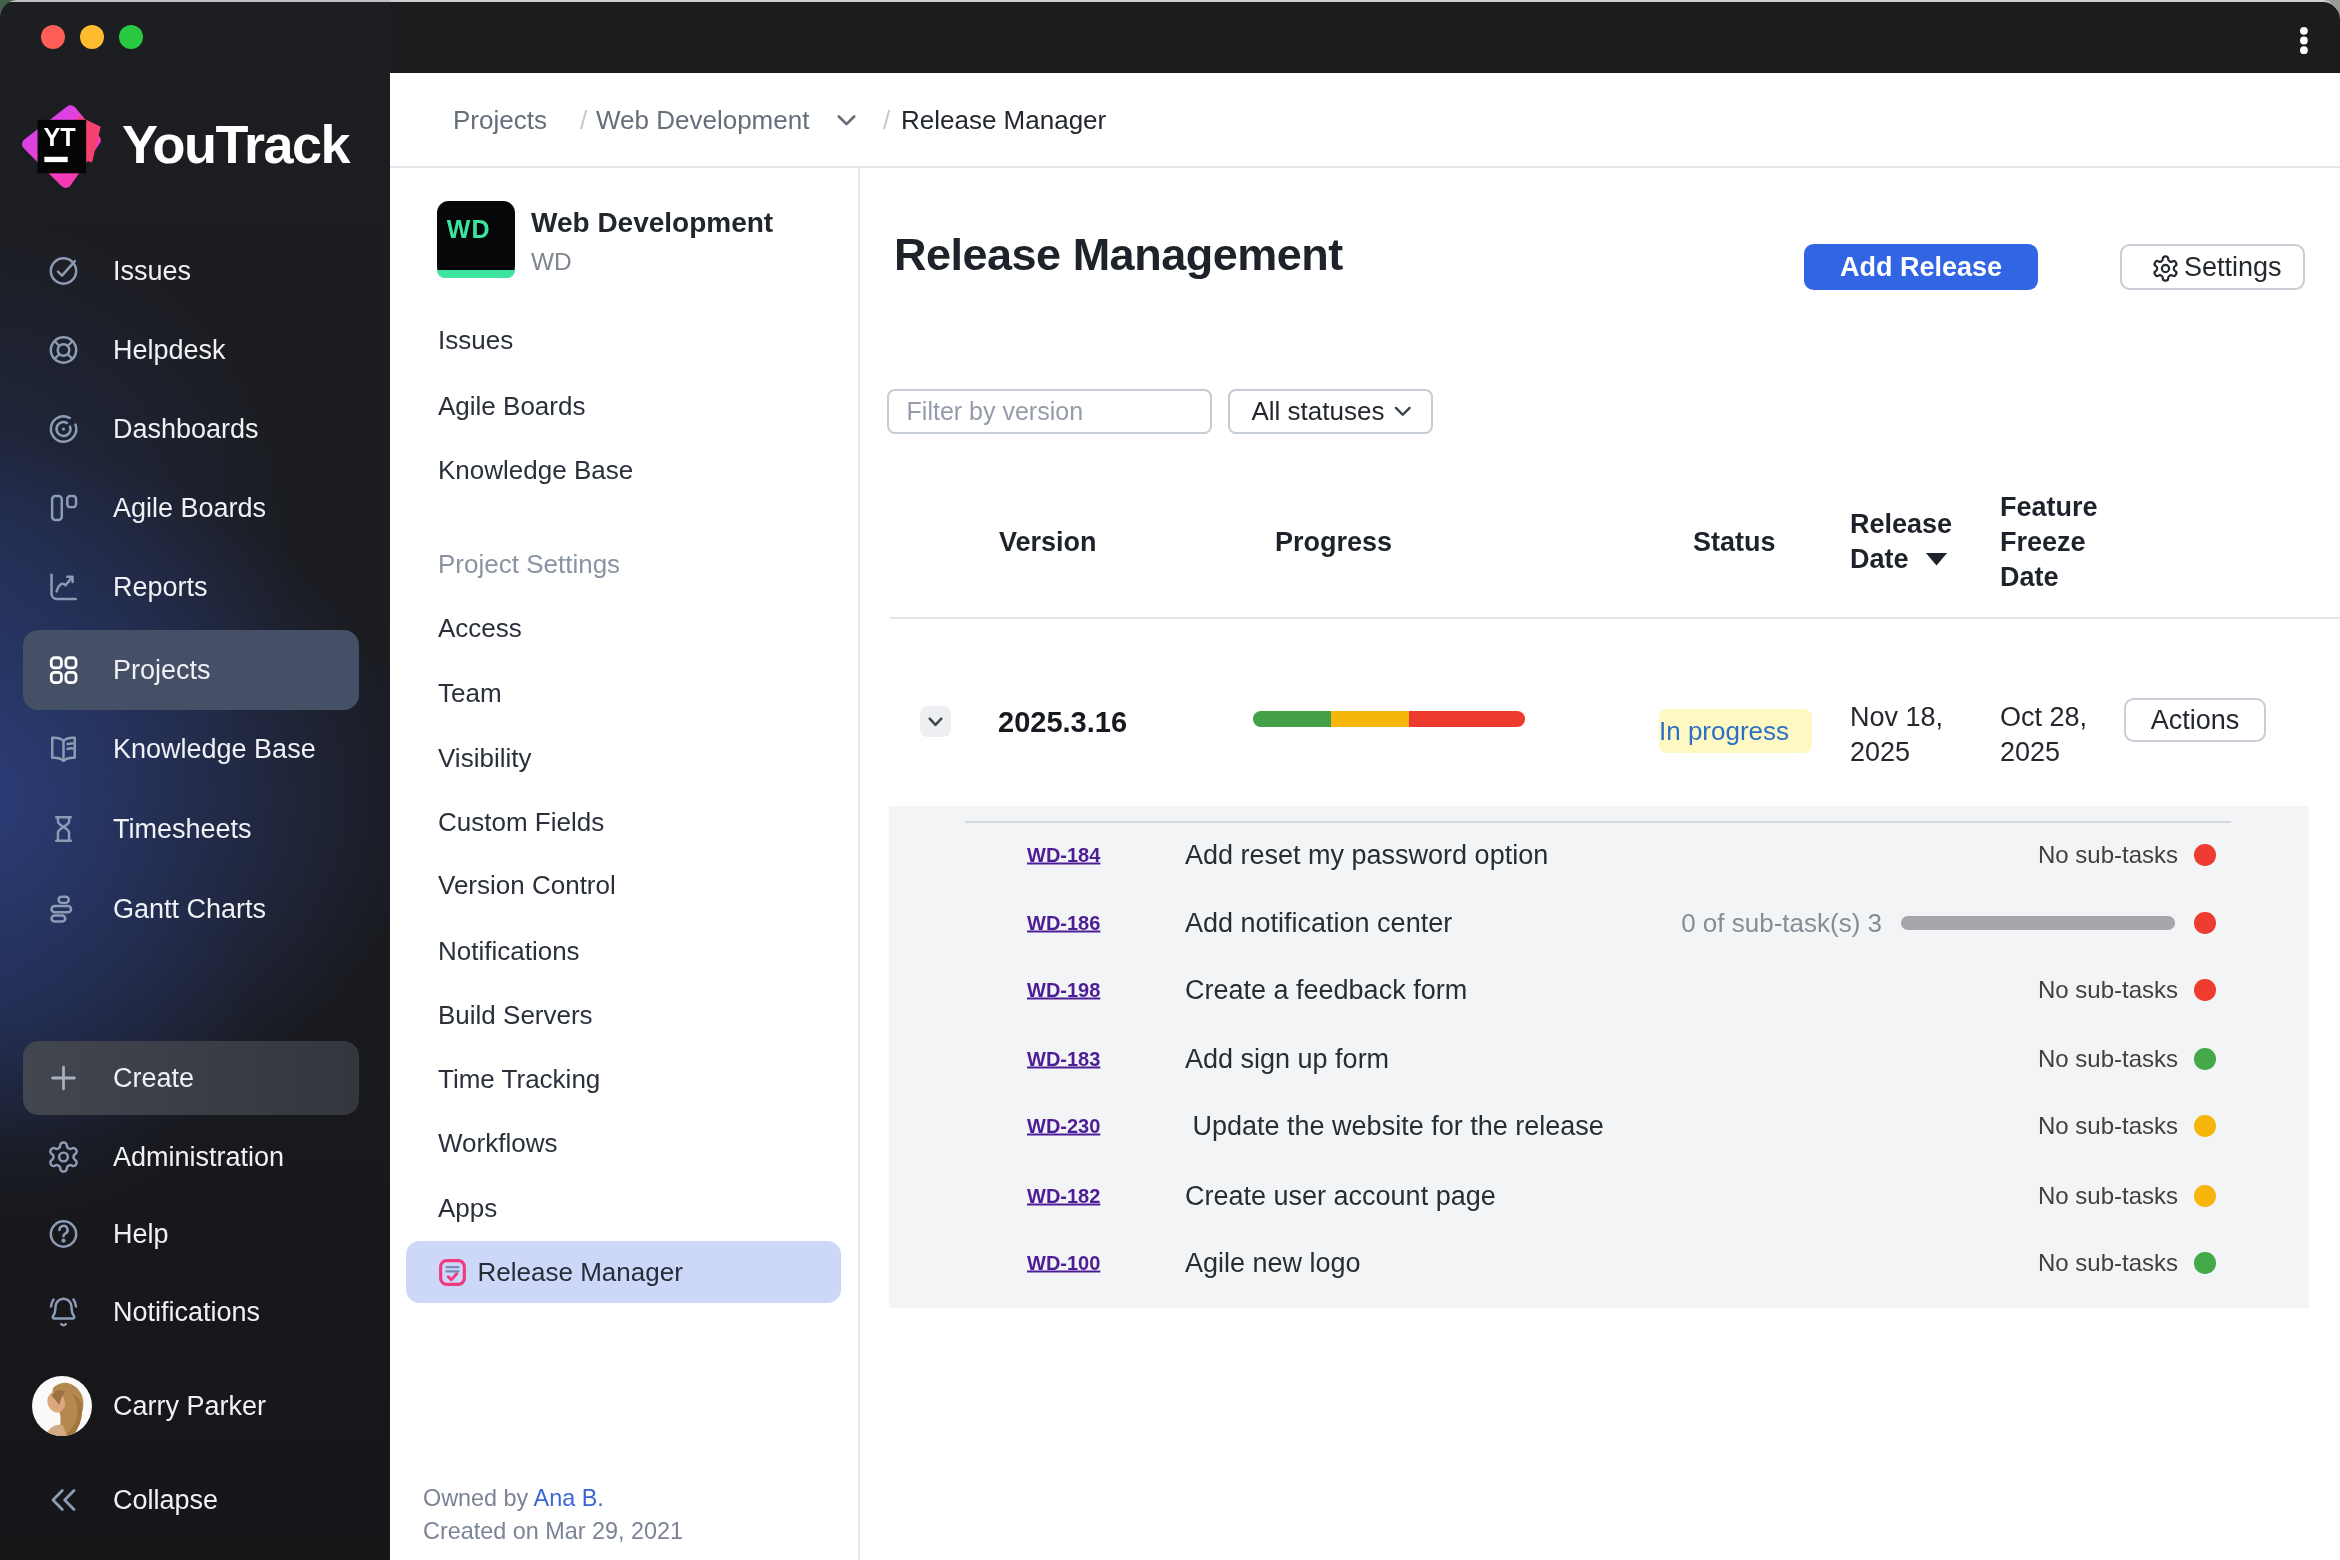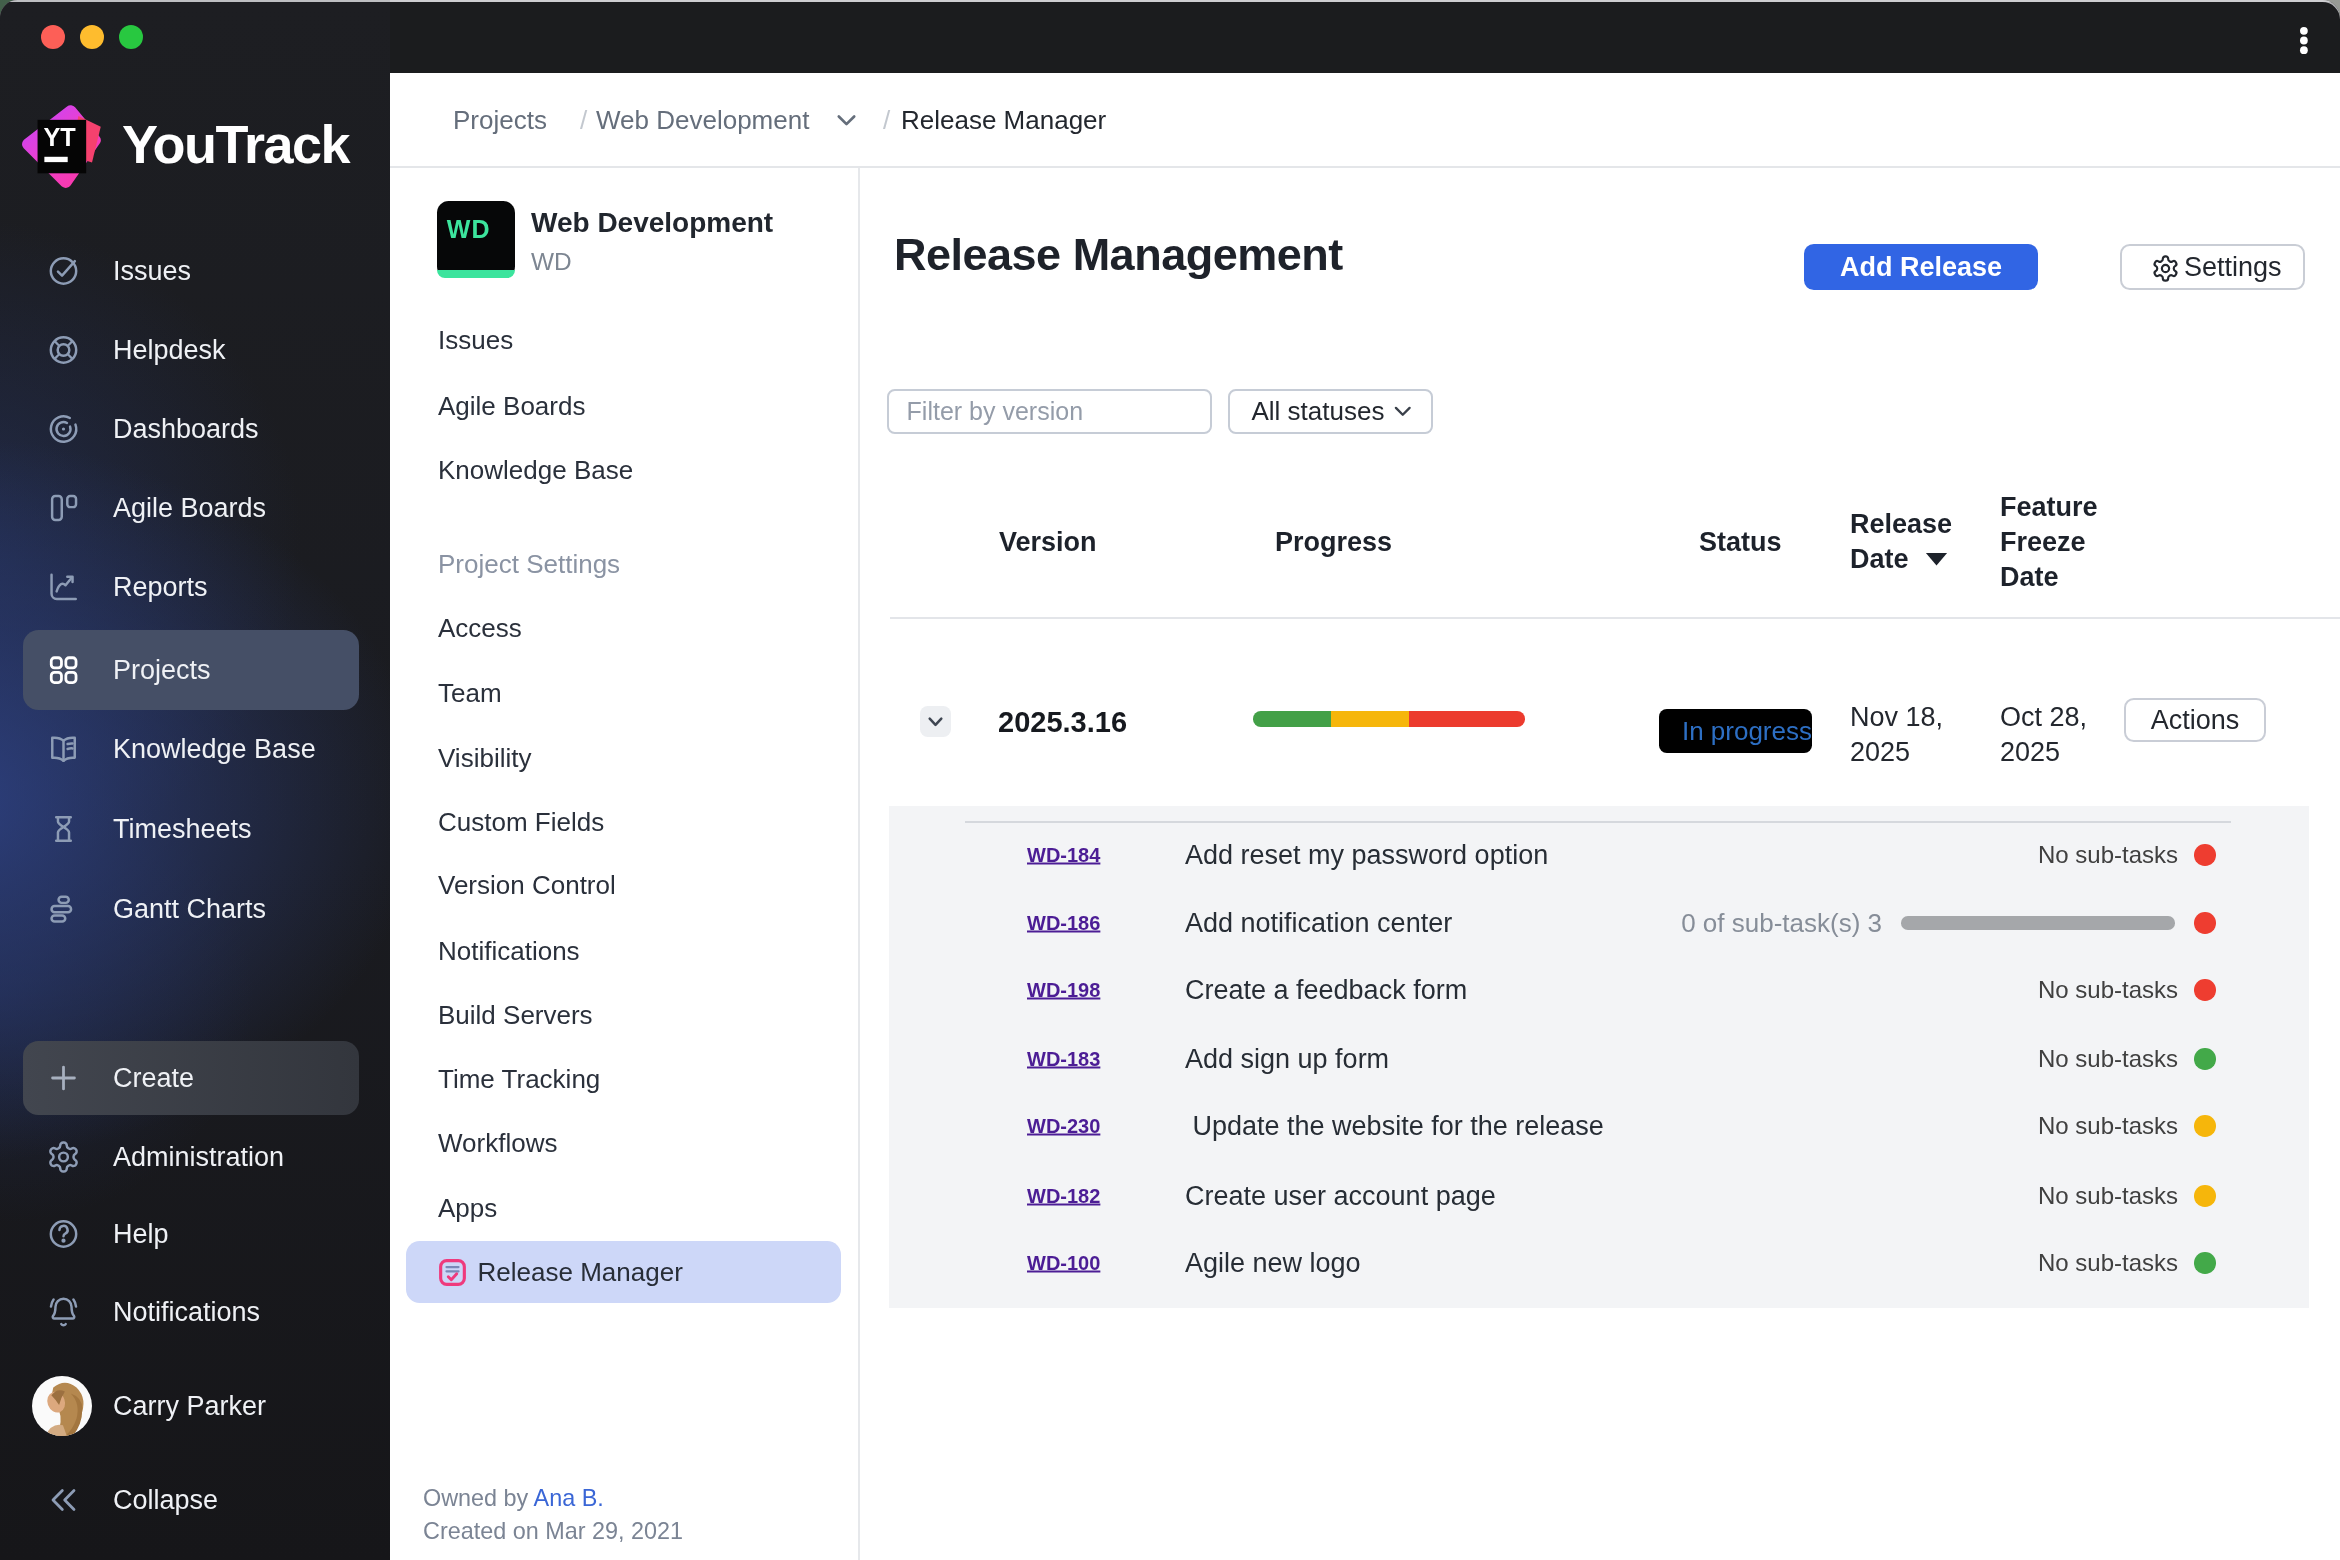--- a/index.html
+++ b/index.html
@@ -55,21 +55,21 @@
 .btn-settings span { position:absolute; left:62px; top:5.9px; }
 .finput { position:absolute; left:27px; top:221px; width:325px; height:45px; border:2px solid #c6ccd6; border-radius:7.8px; font-size:25px; color:#949ca9; line-height:41px; padding-left:17.6px; }
 .fselect { position:absolute; left:368px; top:221px; width:205px; height:45px; border:2px solid #c6ccd6; border-radius:7.8px; font-size:26px; color:#23272e; line-height:41px; padding-left:21.5px; }
 .fselect svg { position:absolute; right:17.6px; top:13.7px; }
 .th { position:absolute; transform:translateY(-50%); font-size:27px; font-weight:bold; color:#1d222b; line-height:35px; white-space:nowrap; }
 .hdiv { position:absolute; left:30px; right:0; top:449px; height:2px; background:#e3e5e9; }
 .chevbtn { position:absolute; left:60px; top:538px; width:31px; height:31px; background:#edeff2; border-radius:7.8px; }
 .vname { position:absolute; left:138px; top:554px; transform:translateY(-50%); font-size:29px; font-weight:bold; color:#16191f; }
 .pbar { position:absolute; left:393px; top:543px; width:272px; height:15.6px; border-radius:7.8px; overflow:hidden; }
 .pbar div { height:15.6px; float:left; }
-.badge { position:absolute; left:799px; top:541px; width:153px; height:44px; background:#000000; border-radius:7.8px; font-size:26px; color:#2d6fc4; text-align:right; line-height:44px; }
+.badge { position:absolute; left:799px; top:541px; width:153px; height:44px; background:#fef9c3; border-radius:7.8px; font-size:26px; color:#2d6fc4; text-align:left; line-height:44px; }
 .dtext { position:absolute; transform:translateY(-50%); font-size:27px; color:#23272e; line-height:35px; }
 .btn-actions { position:absolute; left:1264px; top:530px; width:142px; height:44px; background:#fff; border:2px solid #c9cdd6; border-radius:9.8px; font-size:27px; color:#23272e; text-align:center; line-height:40px; }
 .subblock { position:absolute; left:29px; top:638px; width:1420px; height:502px; background:#f3f4f6; }
 .subrule { position:absolute; left:76px; top:14.6px; width:1266px; height:2px; background:#d5d8dd; }
 .srow { position:absolute; left:0; width:100%; height:0; }
 .sid { position:absolute; left:138px; transform:translateY(-50%); font-size:20px; font-weight:bold; color:#4c1d95; text-decoration:underline; }
 .ssum { position:absolute; left:296px; transform:translateY(-50%); font-size:27px; color:#272d35; white-space:pre; }
 .snost { position:absolute; right:131px; transform:translateY(-50%); font-size:24px; color:#404040; }
 .sdot { position:absolute; left:1305px; margin-top:-10.7px; width:21.5px; height:21.5px; border-radius:50%; }
 .sstat { position:absolute; right:427px; transform:translateY(-50%); font-size:26px; color:#868d98; }
@@ -281,21 +281,21 @@
             <circle cx="12" cy="12" r="3"></circle>
           </svg>
         <span>Settings</span>
       </div>
       <div class="finput">Filter by version</div>
       <div class="fselect">All statuses<svg width="21.5" height="13.7" viewBox="0 0 22 14">
             <path d="M4 3 L11 10 L18 3" fill="none" stroke="#3a404a" stroke-width="2.4" stroke-linecap="round" stroke-linejoin="round"></path>
           </svg></div>
       <div class="th" style="left:139px; top:374px;">Version</div>
       <div class="th" style="left:415px; top:374px;">Progress</div>
-      <div class="th" style="left:833px; top:374px;margin-left:6px;">Status</div>
+      <div class="th" style="left:833px; top:374px;">Status</div>
       <div class="th" style="left:990px; top:374px;">Release<br>Date&nbsp;&nbsp;<svg width="25" height="19.5" viewBox="0 0 26 20" style="display:inline-block">
             <path d="M2 4 L13 17 L24 4 Z" fill="#1d222b"></path>
           </svg></div>
       <div class="th" style="left:1140px; top:374px;">Feature<br>Freeze<br>Date</div>
       <div class="hdiv"></div>
       <div class="chevbtn"><svg width="31" height="31" viewBox="0 0 32 32">
             <path d="M10 13 L16 19.5 L22 13" fill="none" stroke="#3f4652" stroke-width="2.6" stroke-linecap="round" stroke-linejoin="round"></path>
           </svg></div>
       <div class="vname">2025.3.16</div>
       <div class="pbar">

